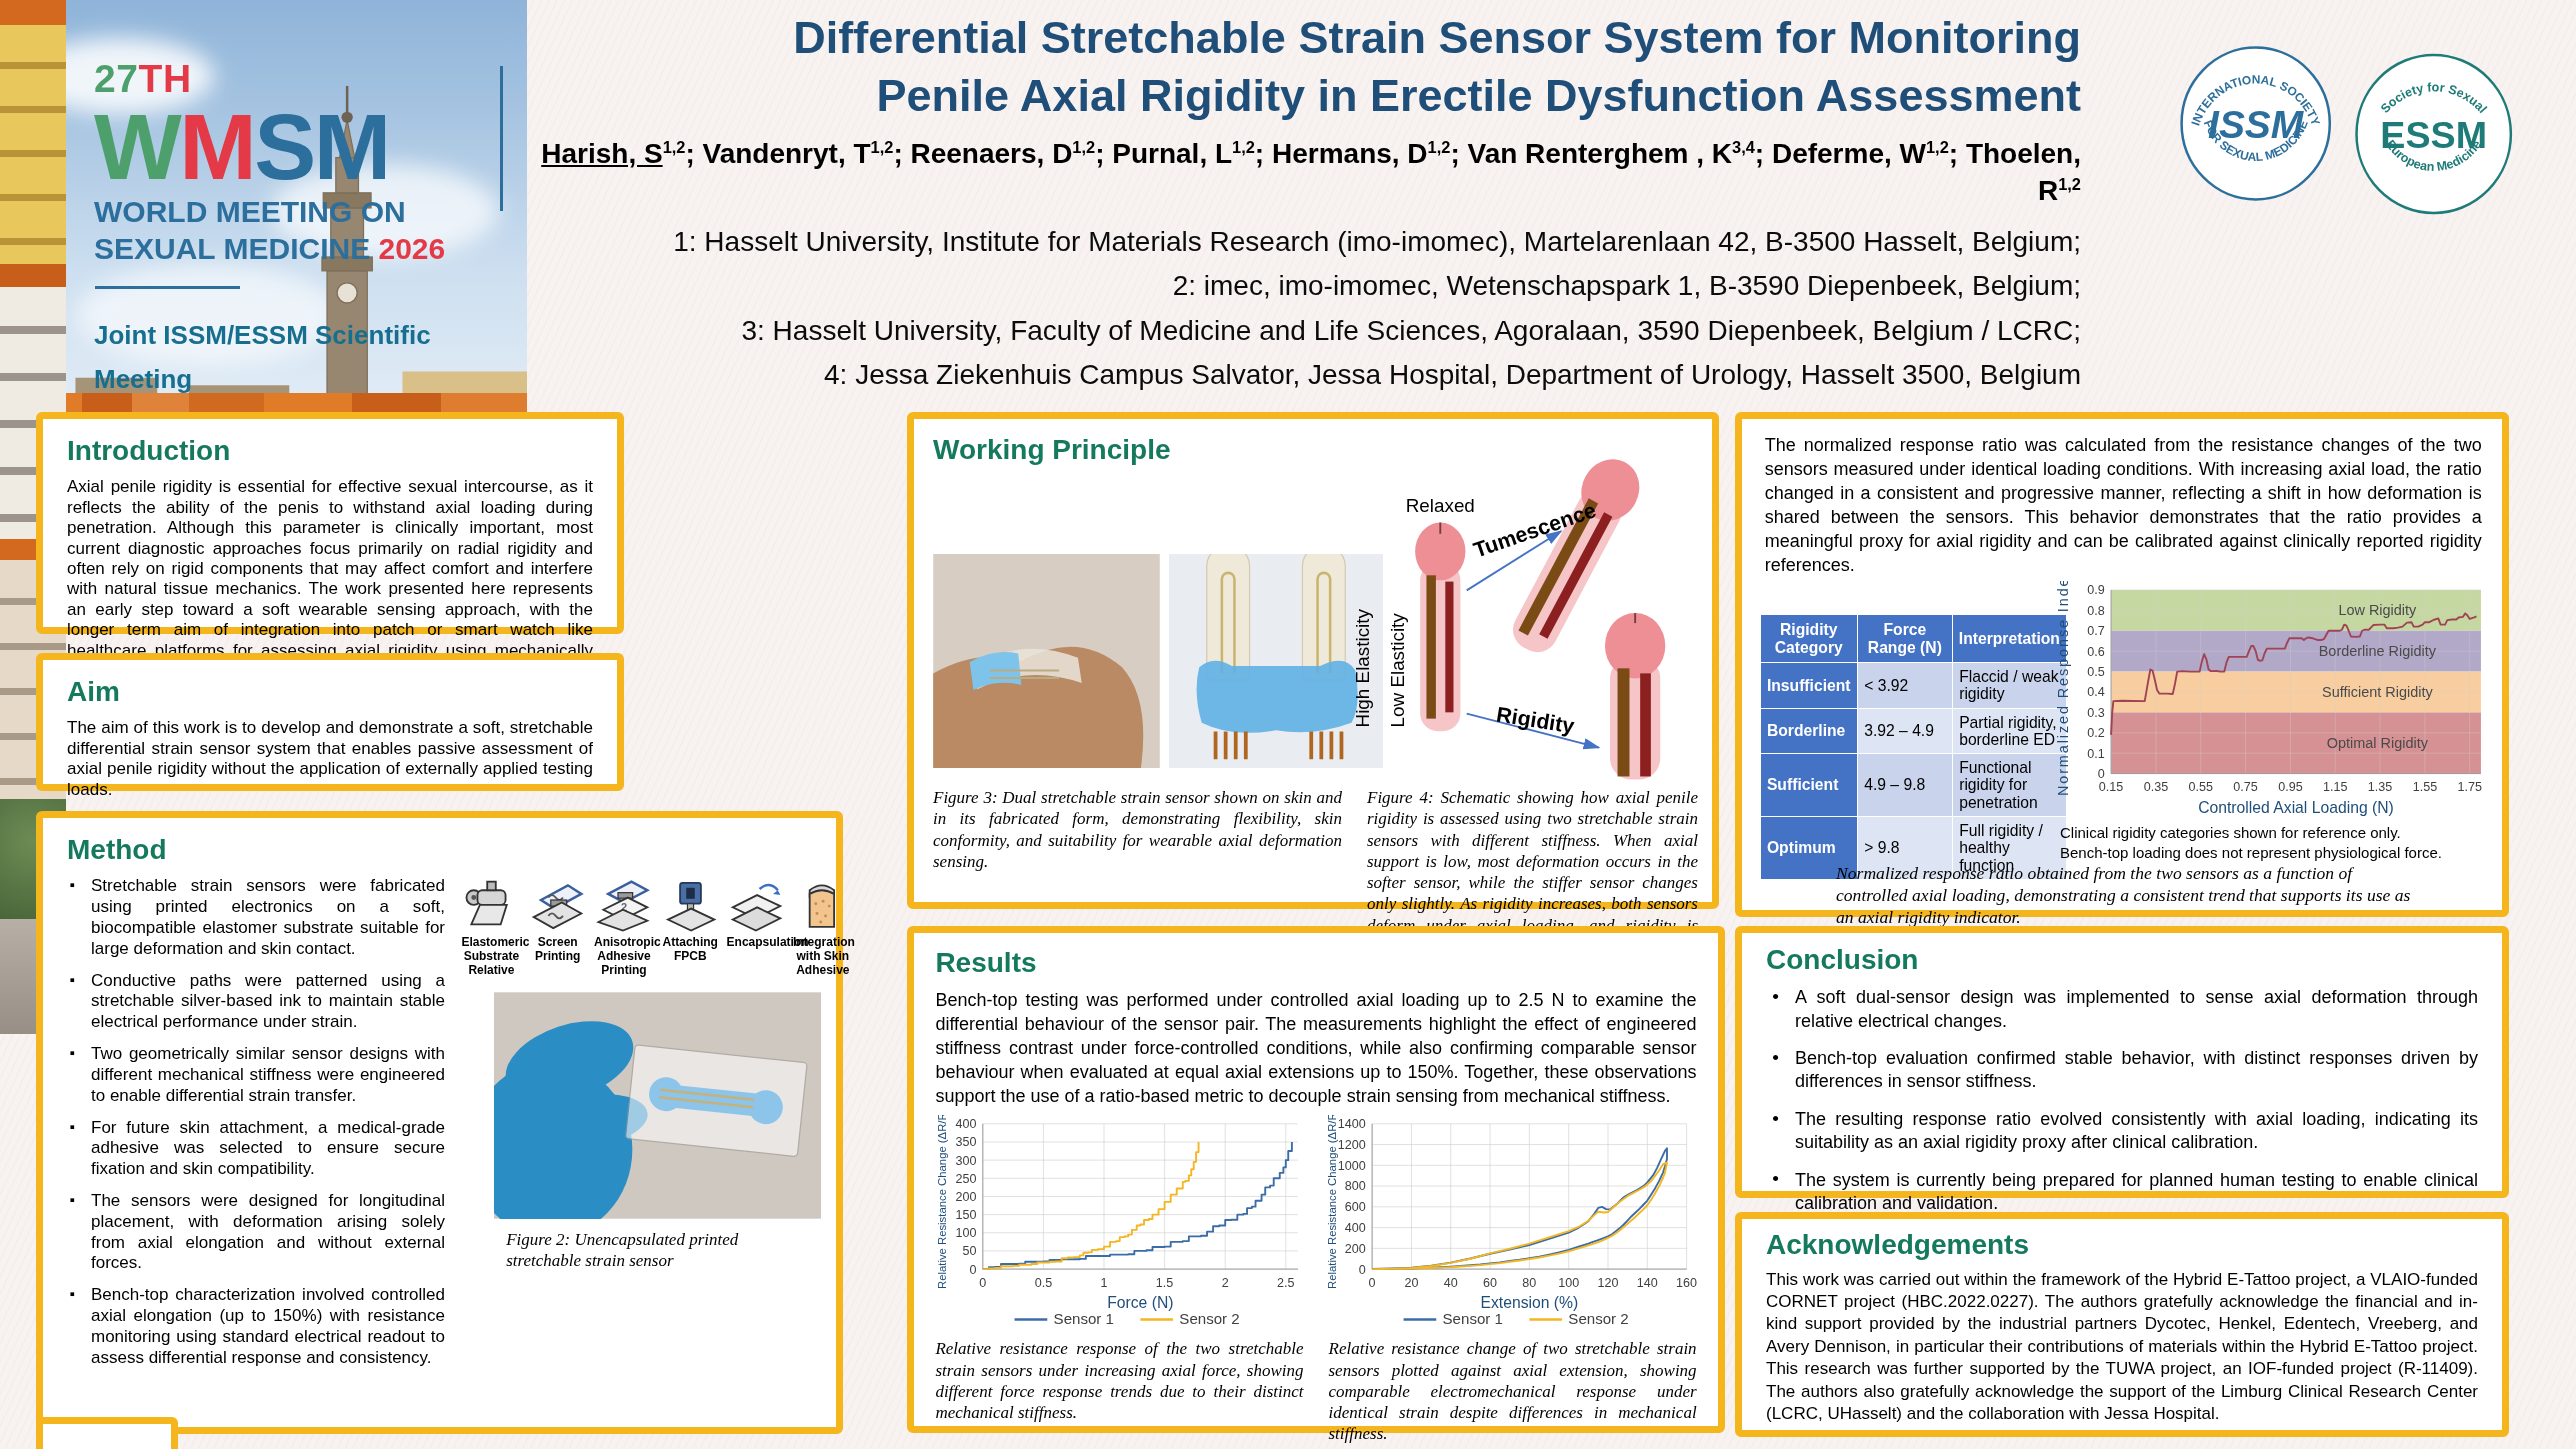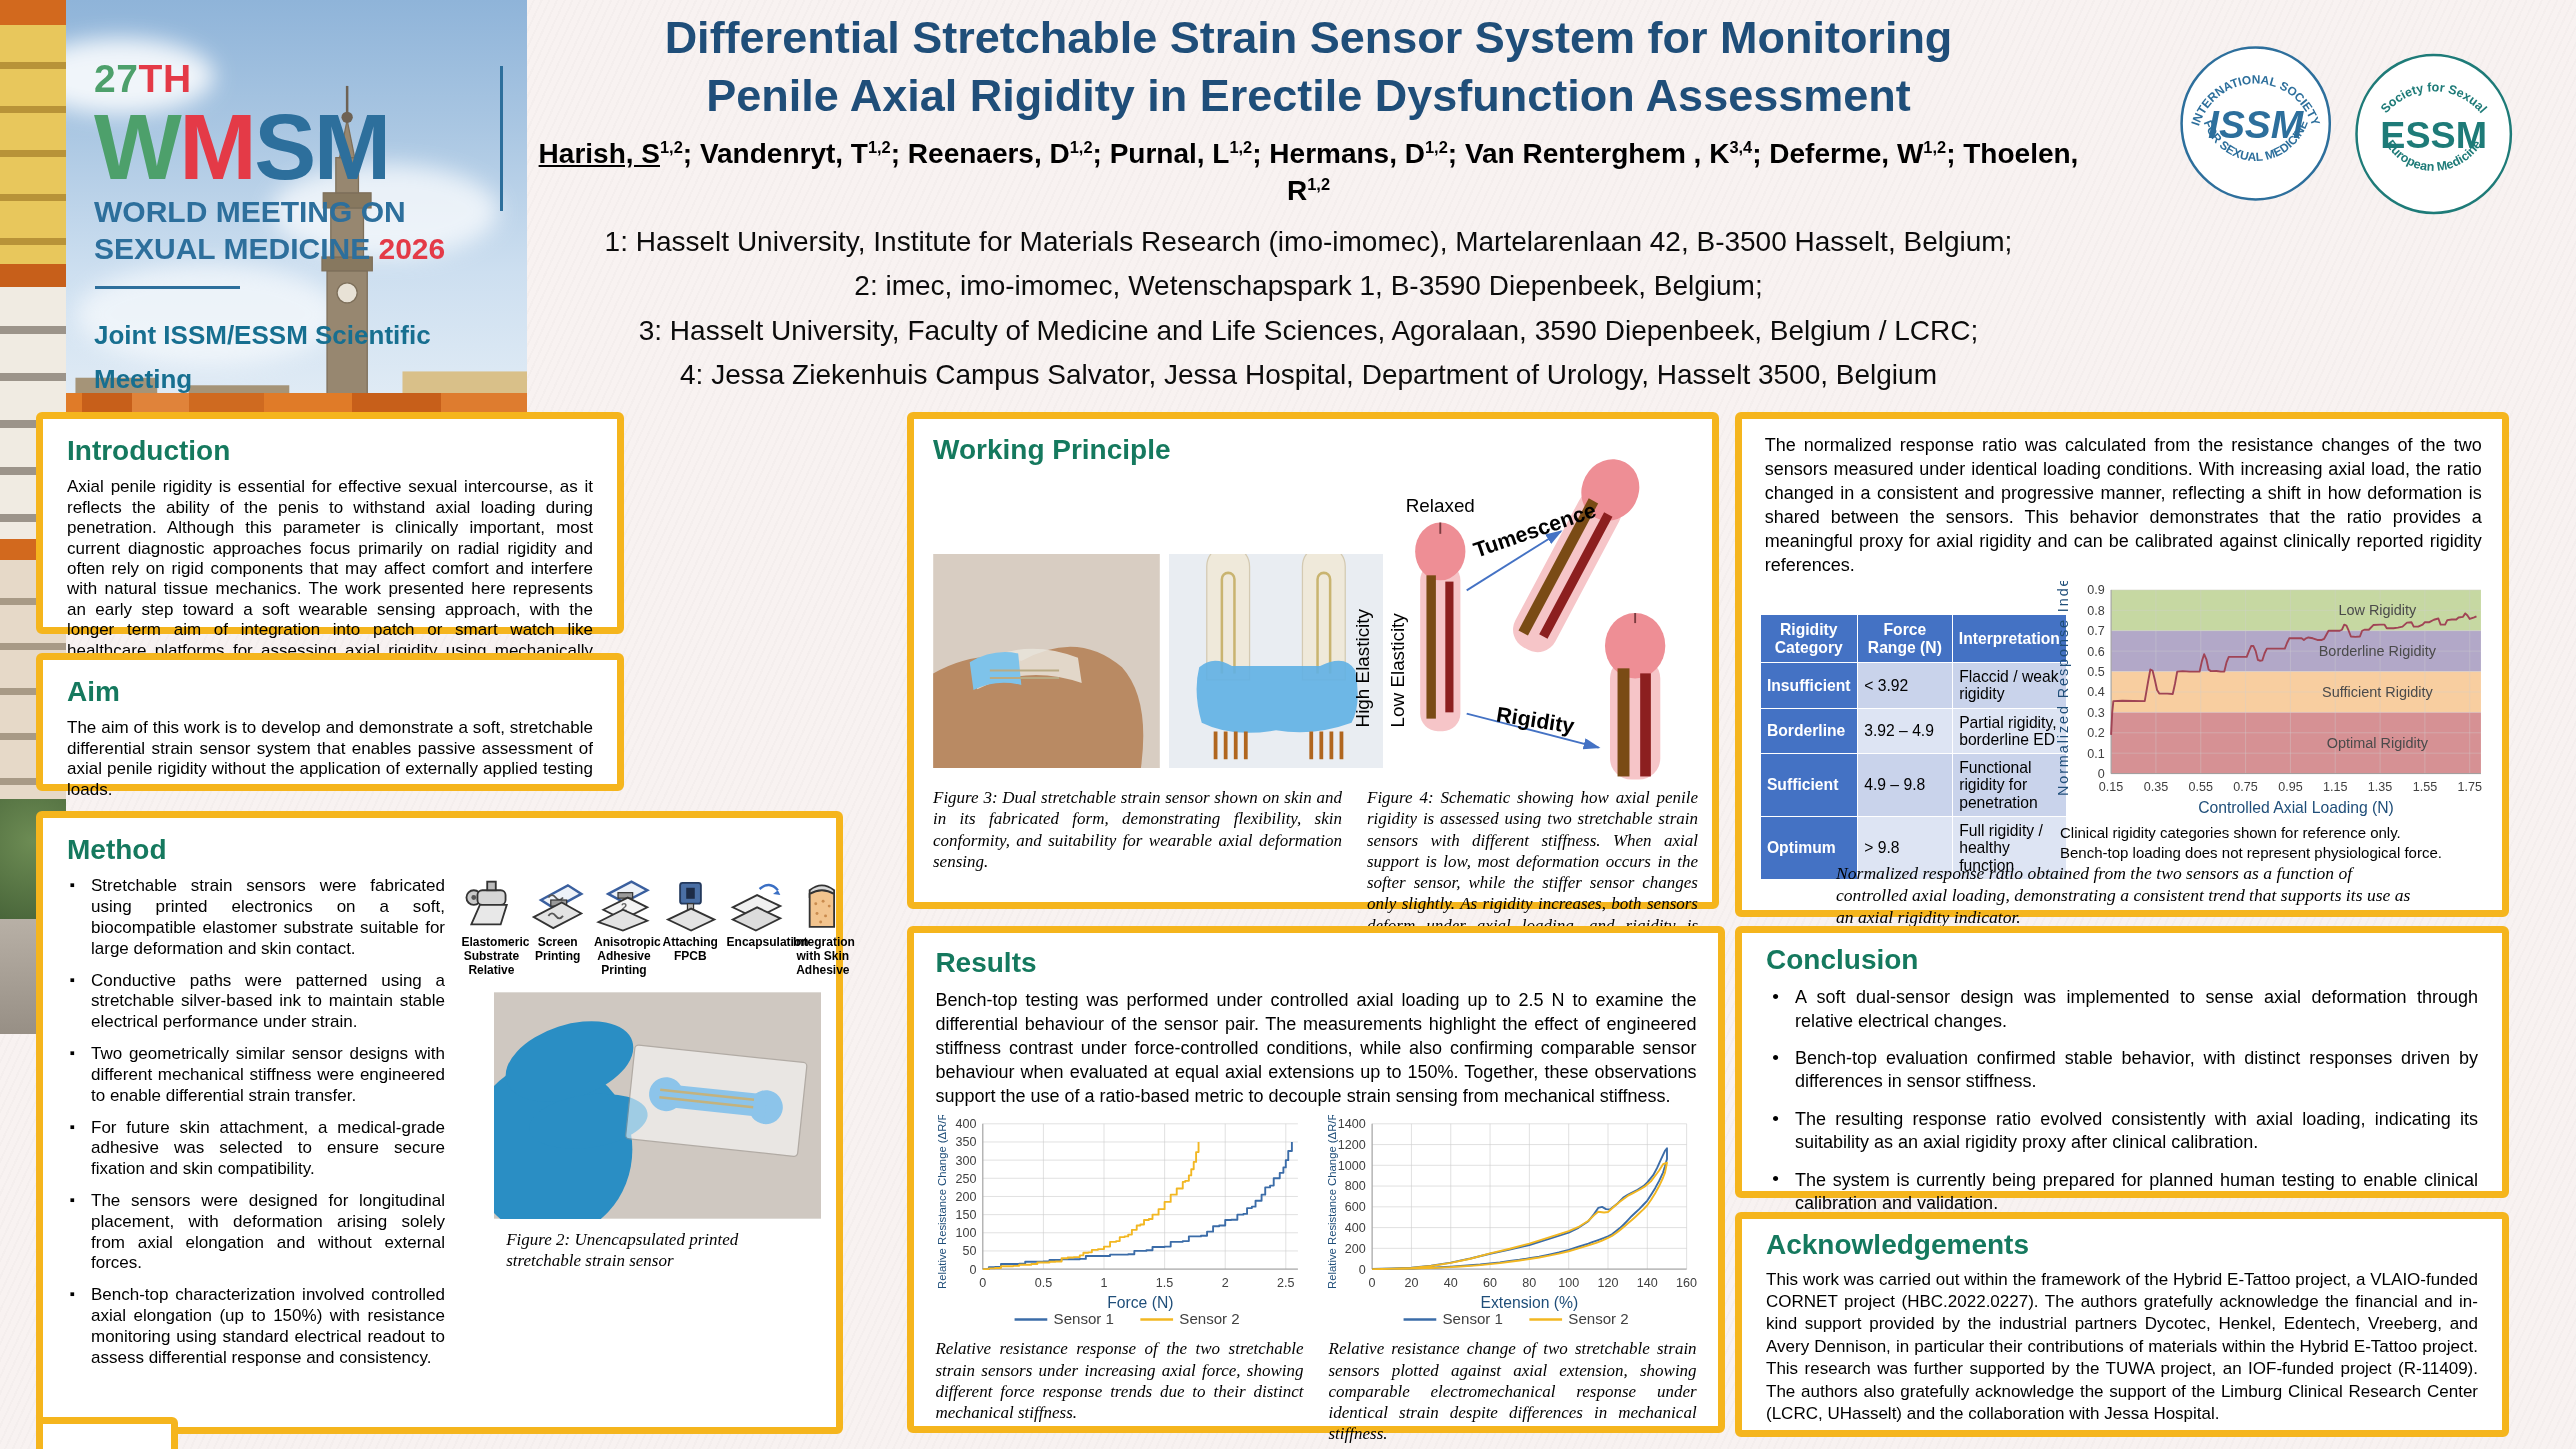--- a/index.html
+++ b/index.html
@@ -24,21 +24,21 @@
   
   .wmsm { position:absolute; left:94px; top:57px; width:434px; }
   .wmsm .l1 { font-weight:bold; font-size:39px; letter-spacing:0.6px; }
   .wmsm .word { font-weight:bold; font-size:93px; line-height:1; letter-spacing:-2.5px; font-family:"Liberation Sans",sans-serif; }
   .wmsm .sub { font-weight:bold; font-size:30px; line-height:1.22; color:#2d6f9c; letter-spacing:0; }
   .wmsm .rule { width:145px; height:3.1px; background:#2d6f9c; margin:19px 0 24px 1.3px; }
   .wmsm .meet { font-weight:bold; font-size:26px; color:#176f90; line-height:1.7; }
   .vbar { position:absolute; left:500px; top:66px; width:3.1px; height:145px; background:#2d6f9c; }
   .seal { position:absolute; }
   
-  .title-block { position:absolute; left:522px; top:8.8px; width:1573px; text-align:center; }
+  .title-block { position:absolute; left:508px; top:8.8px; width:1573px; text-align:right; }
   .title { font-size:45px; font-weight:bold; color:#1F4E79; line-height:1.3; }
   .authors { margin-top:8.8px; font-size:28px; font-weight:bold; line-height:1.35; color:#000; }
   .authors sup { font-size:16.4px; }
   .affils { margin-top:10px; font-size:28px; line-height:1.58; color:#0b0b0b; }
   
   .panel { position:absolute; background:#fff; border:7px solid #F5B51D; border-radius:6px; }
   .panel h2 { color:#15795E; font-size:28px; font-weight:bold; margin-bottom:10px; }
   .pad { padding:16.4px 24px; }
   .body-text { text-align:justify; }
   

